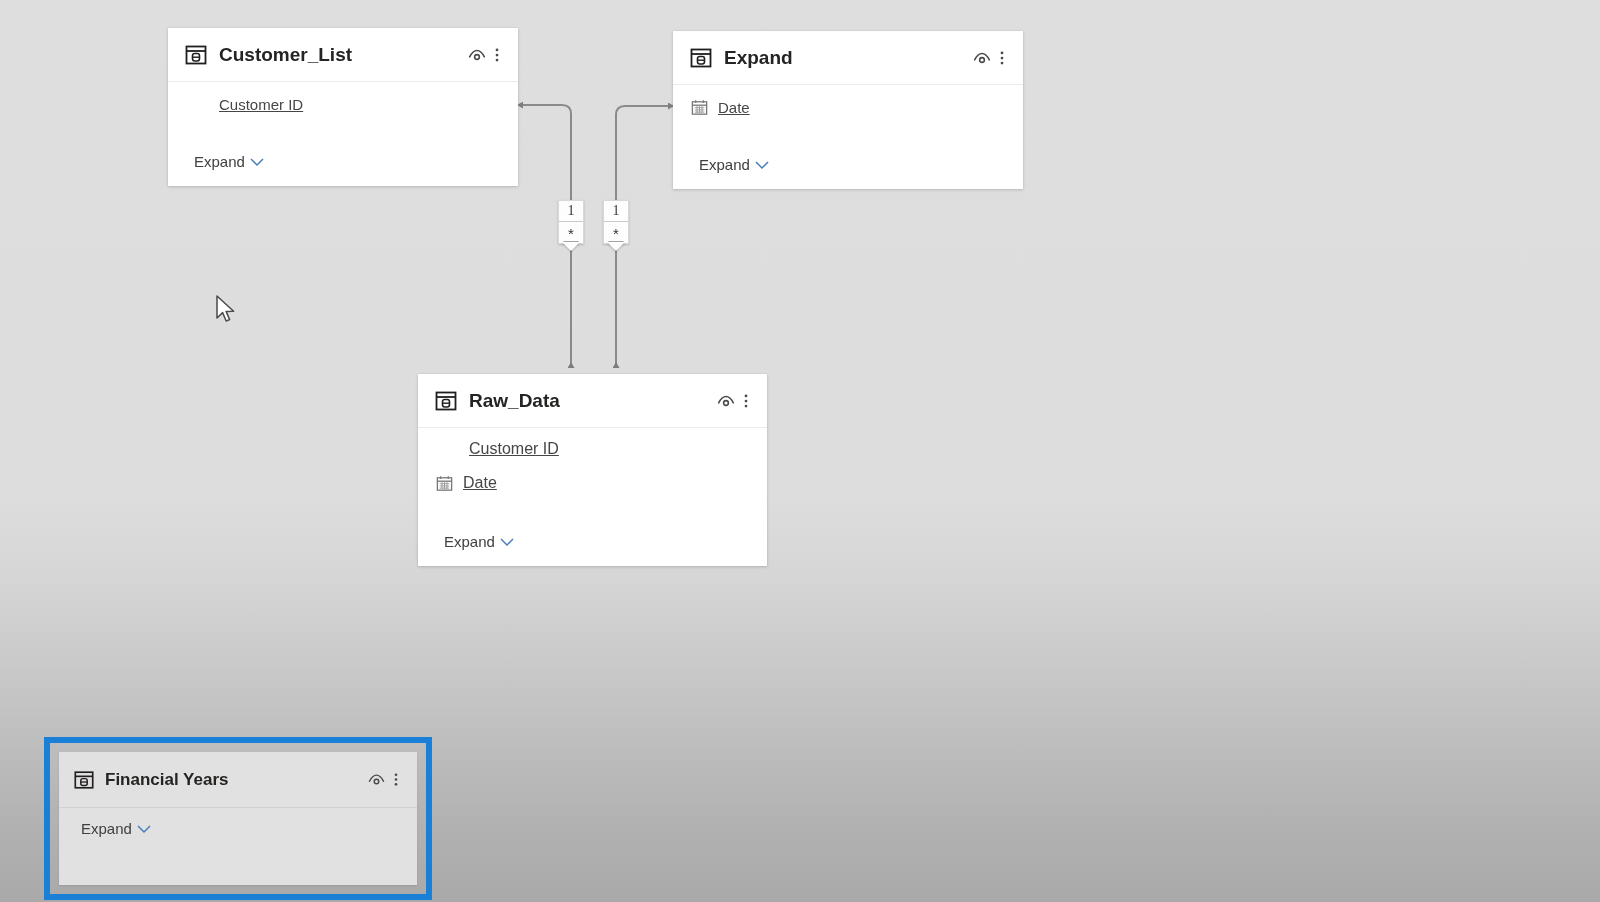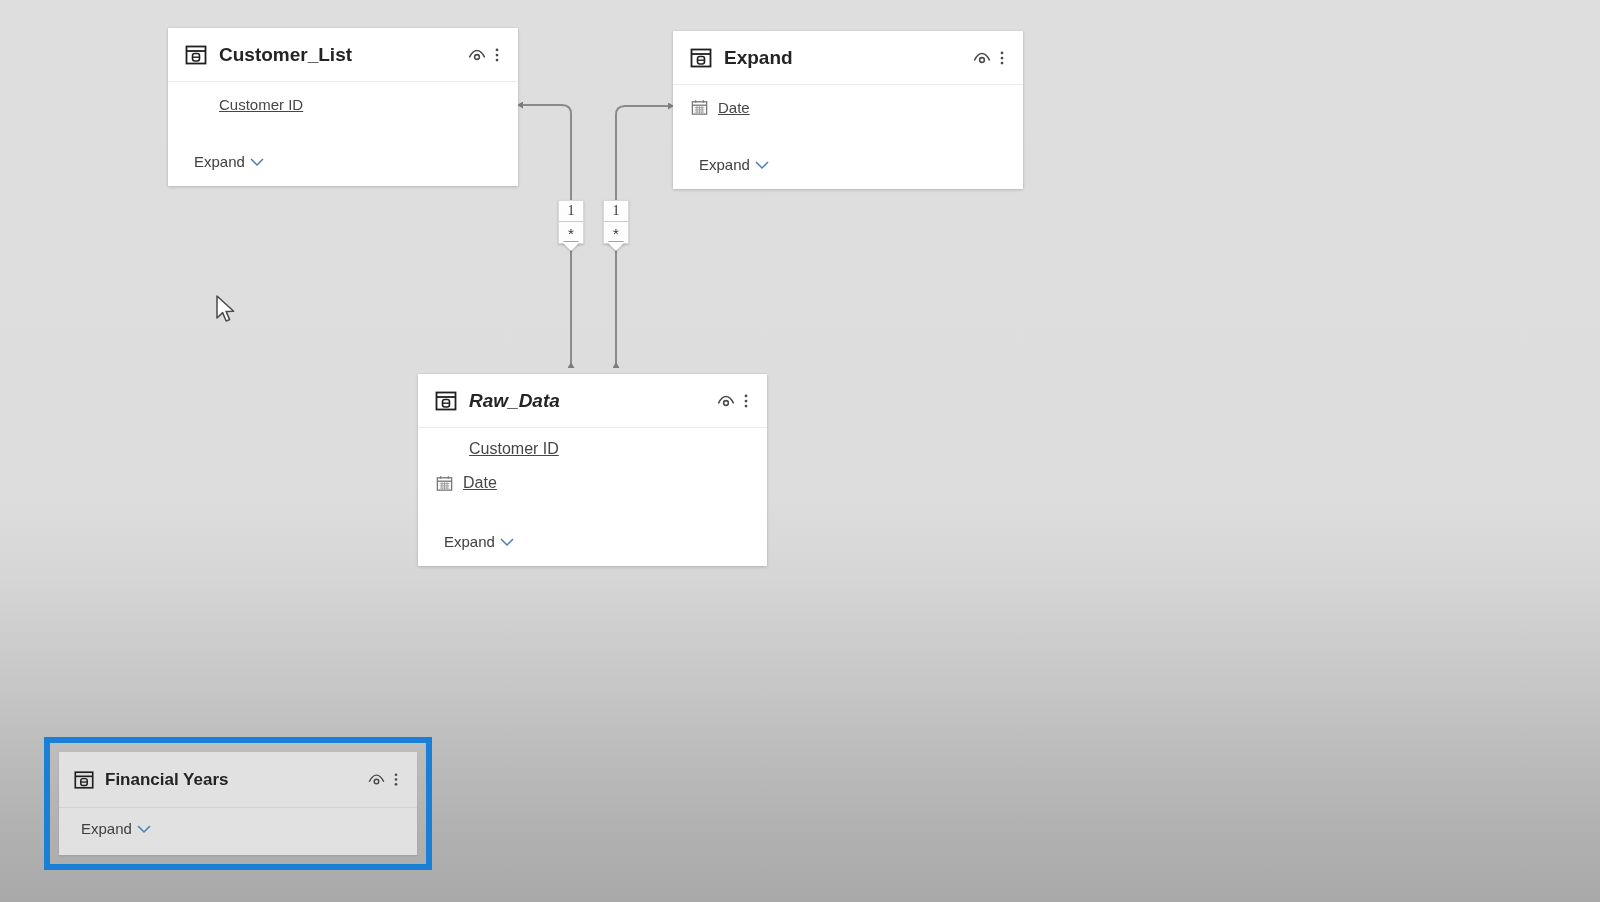--- a/index.html
+++ b/index.html
@@ -125,33 +125,33 @@
 
   #card-dates { left: 673px; top: 31px; width: 350px; height: 158px; }
   #card-dates .card-header { height: 54px; padding: 0 12px 0 16px; }
   #card-dates .card-title { font-size: 19px; margin-left: 11px; }
   #card-dates .field-row { height: 26px; padding-left: 17px; margin-top: 9px; }
   #card-dates .field-name { font-size: 15px; margin-left: 9px; }
   #card-dates .expand-link { font-size: 15px; position: absolute; left: 26px; top: 125px; }
 
   #card-raw-data { left: 418px; top: 374px; width: 349px; height: 192px; }
   #card-raw-data .card-header { height: 54px; padding: 0 12px 0 16px; }
-  #card-raw-data .card-title { font-size: 19px; margin-left: 11px; font-style: italic; }
+  #card-raw-data .card-title { font-size: 19px; margin-left: 11px; }
   #card-raw-data .field-row { height: 26px; padding-left: 17px; margin-top: 8px; }
   #card-raw-data .field-row.no-icon .field-name { margin-left: 34px; }
   #card-raw-data .field-row.with-icon .field-name { margin-left: 9px; }
   #card-raw-data .expand-link { font-size: 15px; position: absolute; left: 26px; top: 159px; }
 
   
   #card-financial-years {
     position: absolute;
     left: 44px;
     top: 737px;
     width: 388px;
-    height: 133px;
+    height: 163px;
     border: 6px solid #1a7fd6;
     background: transparent;
     box-sizing: border-box;
     padding: 9px;
     box-shadow: none;
   }
   #card-financial-years .inner {
     width: 100%;
     height: 100%;
     background: #e2e1e1;

